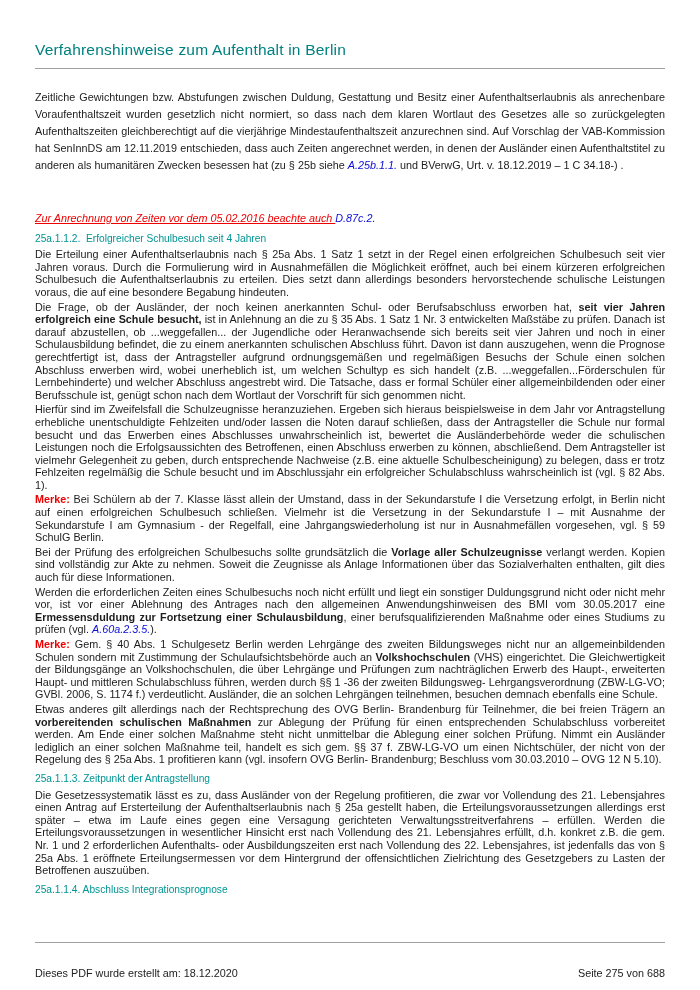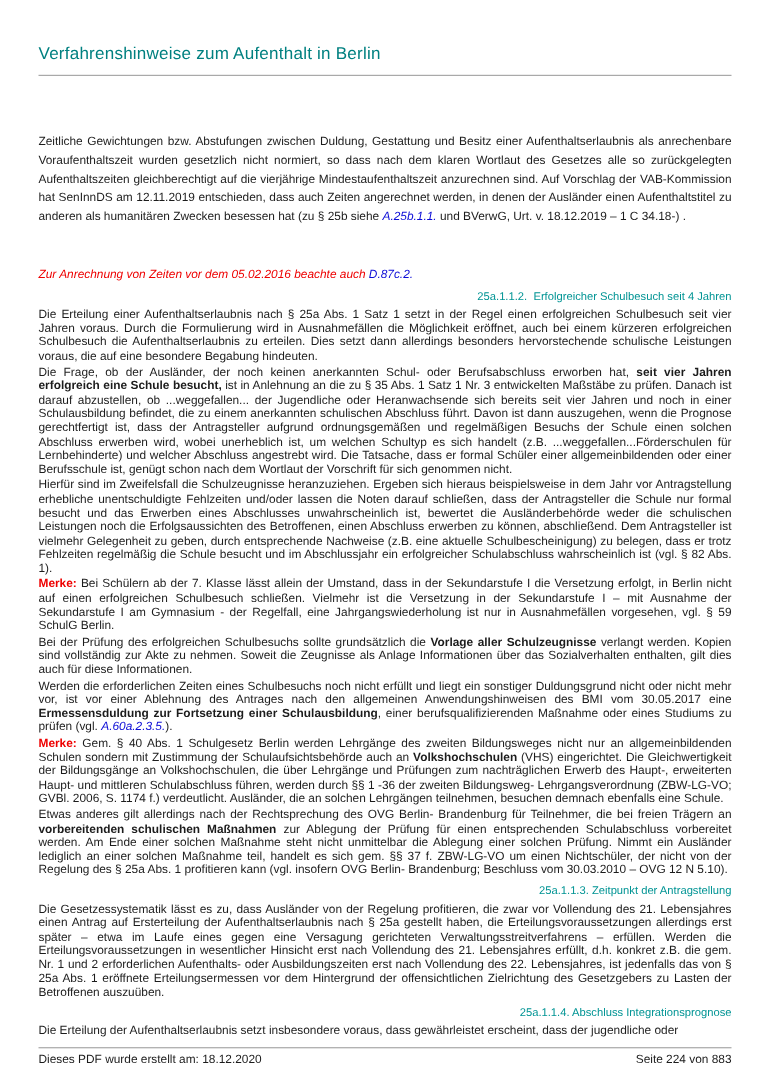--- a/index.html
+++ b/index.html
@@ -23,35 +23,35 @@
     font-size:15.5px;font-weight:400;color:var(--teal);
     padding:3px 0 9px 0;border-bottom:1px solid var(--rule);letter-spacing:.2px;
   }
   .doc-body{
     height:908px;overflow:hidden;
     padding:20px 35px 0 35px;
     text-align:justify;
     font-size:10.8px;line-height:12.6px;
   }
   p.para{margin:0 0 2px 0;}
-  p.intro{line-height:17px;margin-bottom:0;margin-top:32px;}
+  p.intro{line-height:17px;margin-bottom:0;}
   p.note{margin:38px 0 8px 0;}
   h2.section-heading{
     font-size:10.2px;font-weight:400;color:var(--heading);
-    margin:7px 0 3px 0;text-align:right;white-space:pre-wrap;
+    margin:7px 0 3px 0;text-align:left;white-space:pre-wrap;
   }
   .seg-normal{}
   .seg-bold{font-weight:700;}
   .seg-red-bold{font-weight:700;color:var(--red);}
-  .seg-red-italic{color:var(--red);font-style:italic;}
+  .seg-red-italic{color:var(--red);font-style:italic;text-decoration:underline;}
   a.seg-link{color:var(--link);font-style:italic;text-decoration:none;cursor:pointer;}
   .doc-footer{
-    position:absolute;left:35px;right:35px;bottom:0;height:38px;
+    position:absolute;left:35px;right:35px;bottom:0;height:48px;
     background:#fff;border-top:1px solid var(--rule);
-    padding-top:4px;
+    padding-top:24px;
     display:flex;justify-content:space-between;align-items:flex-start;
     font-size:10.8px;
     margin-top:44px;
   }
 </style>
 </head>
 <body>
 
 <div class="page">
   <header class="doc-header">
@@ -66,20 +66,19 @@
       <p class="para"><span class="seg-normal">Die Frage, ob der  Ausländer, der noch keinen anerkannten Schul- oder Berufsabschluss erworben hat, </span><span class="seg-bold">seit vier Jahren erfolgreich eine Schule besucht,</span><span class="seg-normal"> ist in Anlehnung an die zu § 35 Abs. 1 Satz 1 Nr. 3 entwickelten Maßstäbe zu prüfen. Danach ist darauf abzustellen, ob ...weggefallen... der Jugendliche oder Heranwachsende sich bereits seit vier Jahren und noch in einer Schulausbildung befindet, die zu einem anerkannten schulischen Abschluss führt. Davon ist dann auszugehen, wenn die Prognose gerechtfertigt ist, dass der Antragsteller aufgrund ordnungsgemäßen und regelmäßigen Besuchs der Schule einen solchen Abschluss erwerben wird, wobei unerheblich ist, um welchen Schultyp es sich handelt (z.B. ...weggefallen...Förderschulen für Lernbehinderte) und welcher Abschluss angestrebt wird. Die Tatsache, dass er formal Schüler einer allgemeinbildenden oder einer Berufsschule ist, genügt schon nach dem Wortlaut der Vorschrift für sich genommen nicht.</span></p>
       <p class="para"><span class="seg-normal">Hierfür sind im Zweifelsfall die Schulzeugnisse heranzuziehen. Ergeben sich hieraus beispielsweise in dem Jahr vor Antragstellung erhebliche unentschuldigte Fehlzeiten und/oder lassen die Noten darauf schließen, dass der Antragsteller die Schule nur formal besucht und das Erwerben eines Abschlusses unwahrscheinlich ist, bewertet die Ausländerbehörde weder die schulischen Leistungen noch die Erfolgsaussichten des Betroffenen, einen Abschluss erwerben zu können, abschließend. Dem Antragsteller ist vielmehr Gelegenheit zu geben, durch entsprechende Nachweise (z.B. eine aktuelle Schulbescheinigung) zu belegen, dass er trotz Fehlzeiten regelmäßig die Schule besucht und im Abschlussjahr ein erfolgreicher Schulabschluss wahrscheinlich ist (vgl. § 82 Abs. 1).</span></p>
       <p class="para"><span class="seg-red-bold">Merke: </span><span class="seg-normal">Bei Schülern ab der 7. Klasse lässt allein der Umstand, dass in der Sekundarstufe I die Versetzung erfolgt, in Berlin nicht auf einen erfolgreichen Schulbesuch schließen. Vielmehr ist die Versetzung in der Sekundarstufe I – mit Ausnahme der Sekundarstufe I am Gymnasium - der Regelfall, eine Jahrgangswiederholung ist nur in Ausnahmefällen vorgesehen, vgl. § 59 SchulG Berlin.</span></p>
       <p class="para"><span class="seg-normal">Bei der Prüfung des erfolgreichen Schulbesuchs sollte grundsätzlich die </span><span class="seg-bold">Vorlage aller Schulzeugnisse</span><span class="seg-normal"> verlangt werden. Kopien sind vollständig zur Akte zu nehmen. Soweit die Zeugnisse als Anlage Informationen über das Sozialverhalten enthalten, gilt dies auch für diese Informationen.</span></p>
       <p class="para"><span class="seg-normal">Werden die erforderlichen Zeiten eines Schulbesuchs noch nicht erfüllt und liegt ein sonstiger Duldungsgrund nicht oder nicht mehr vor, ist vor einer Ablehnung des Antrages nach den allgemeinen Anwendungshinweisen des BMI vom 30.05.2017 eine </span><span class="seg-bold">Ermessensduldung zur Fortsetzung einer Schulausbildung</span><span class="seg-normal">, einer berufsqualifizierenden Maßnahme oder eines Studiums zu prüfen (vgl. </span><a class="seg-link">A.60a.2.3.5.</a><span class="seg-normal">).</span></p>
       <p class="para"><span class="seg-red-bold">Merke: </span><span class="seg-normal">Gem. § 40 Abs. 1 Schulgesetz Berlin werden Lehrgänge des zweiten Bildungsweges nicht nur an allgemeinbildenden Schulen sondern mit Zustimmung der Schulaufsichtsbehörde auch an </span><span class="seg-bold">Volkshochschulen</span><span class="seg-normal"> (VHS) eingerichtet. Die Gleichwertigkeit der Bildungsgänge an Volkshochschulen, die über Lehrgänge und Prüfungen zum nachträglichen Erwerb des Haupt-, erweiterten Haupt- und mittleren Schulabschluss führen, werden durch §§ 1 -36 der zweiten Bildungsweg- Lehrgangsverordnung (ZBW-LG-VO; GVBl. 2006, S. 1174 f.) verdeutlicht. Ausländer, die an solchen Lehrgängen teilnehmen, besuchen demnach ebenfalls eine Schule.</span></p>
       <p class="para"><span class="seg-normal">Etwas anderes gilt allerdings nach der Rechtsprechung des OVG Berlin- Brandenburg für Teilnehmer, die bei freien Trägern an </span><span class="seg-bold">vorbereitenden schulischen Maßnahmen</span><span class="seg-normal"> zur Ablegung der Prüfung für einen entsprechenden Schulabschluss vorbereitet werden. Am Ende einer solchen Maßnahme steht nicht unmittelbar die Ablegung einer solchen Prüfung. Nimmt ein Ausländer lediglich an einer solchen Maßnahme teil, handelt es sich gem. §§ 37 f. ZBW-LG-VO um einen Nichtschüler, der nicht von der Regelung des § 25a  Abs. 1 profitieren kann (vgl. insofern OVG Berlin- Brandenburg; Beschluss vom 30.03.2010 – OVG 12 N 5.10).</span></p>
       <h2 class="section-heading">25a.1.1.3. Zeitpunkt der Antragstellung</h2>
       <p class="para"><span class="seg-normal">Die Gesetzessystematik lässt es zu, dass Ausländer von der Regelung profitieren, die zwar vor Vollendung des 21. Lebensjahres einen Antrag auf Ersterteilung der Aufenthaltserlaubnis nach § 25a gestellt haben, die Erteilungsvoraussetzungen allerdings erst später – etwa im Laufe eines gegen eine Versagung gerichteten Verwaltungsstreitverfahrens – erfüllen. Werden die Erteilungsvoraussetzungen in wesentlicher Hinsicht erst nach Vollendung des 21. Lebensjahres erfüllt, d.h. konkret z.B. die gem. Nr. 1 und 2 erforderlichen Aufenthalts- oder Ausbildungszeiten erst nach Vollendung des 22. Lebensjahres,  ist jedenfalls das von § 25a Abs. 1 eröffnete Erteilungsermessen vor dem Hintergrund der offensichtlichen Zielrichtung des Gesetzgebers zu Lasten der Betroffenen auszuüben.</span></p>
       <h2 class="section-heading">25a.1.1.4. Abschluss Integrationsprognose</h2>
-      <p class="para"><span class="seg-normal">Die Erteilung der Aufenthaltserlaubnis setzt insbesondere voraus, dass gewährleistet erscheint, dass der jugendliche oder</span></p>
     </main>
 
   <footer class="doc-footer">
     <span>Dieses PDF wurde erstellt am: 18.12.2020</span>
-    <span>Seite 224 von 883</span>
+    <span>Seite 275 von 688</span>
   </footer>
 </div>
 
 </body></html>

